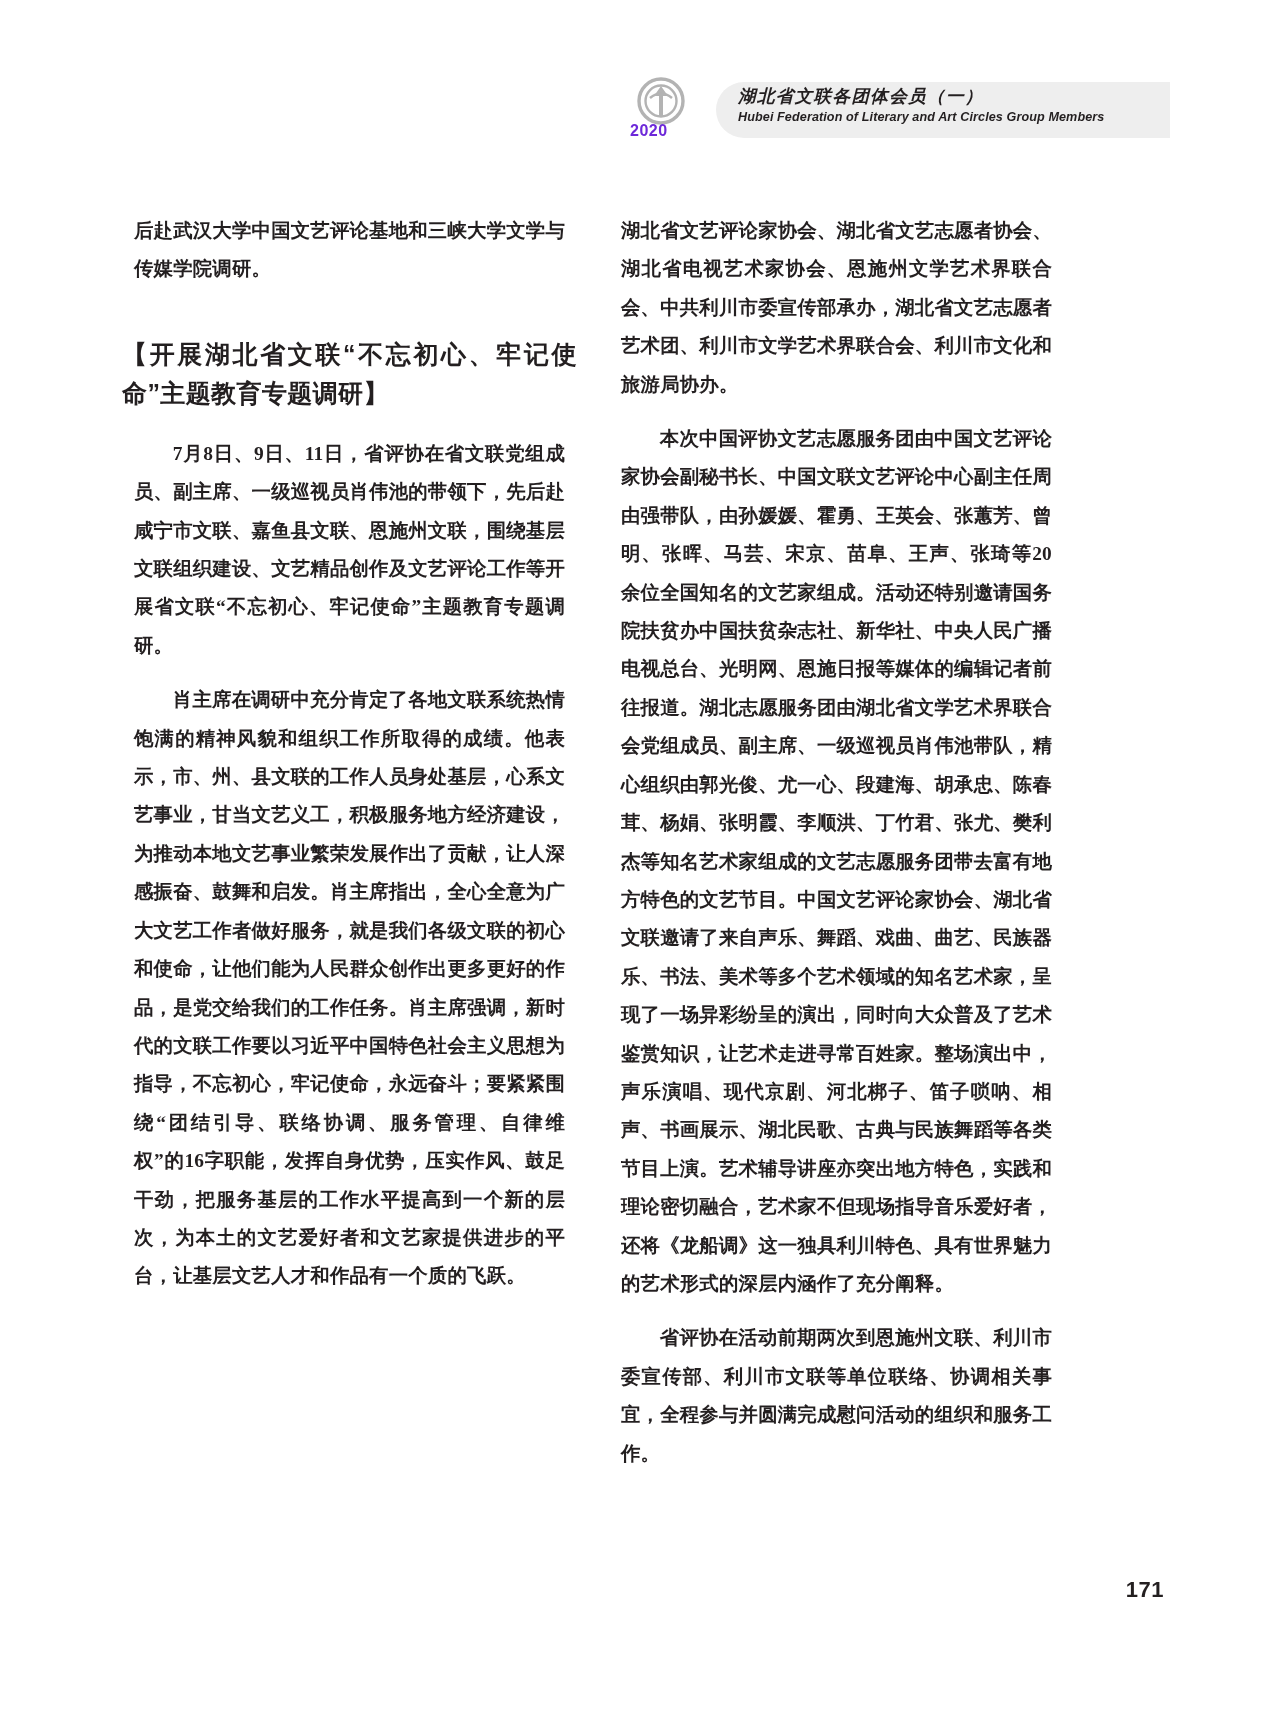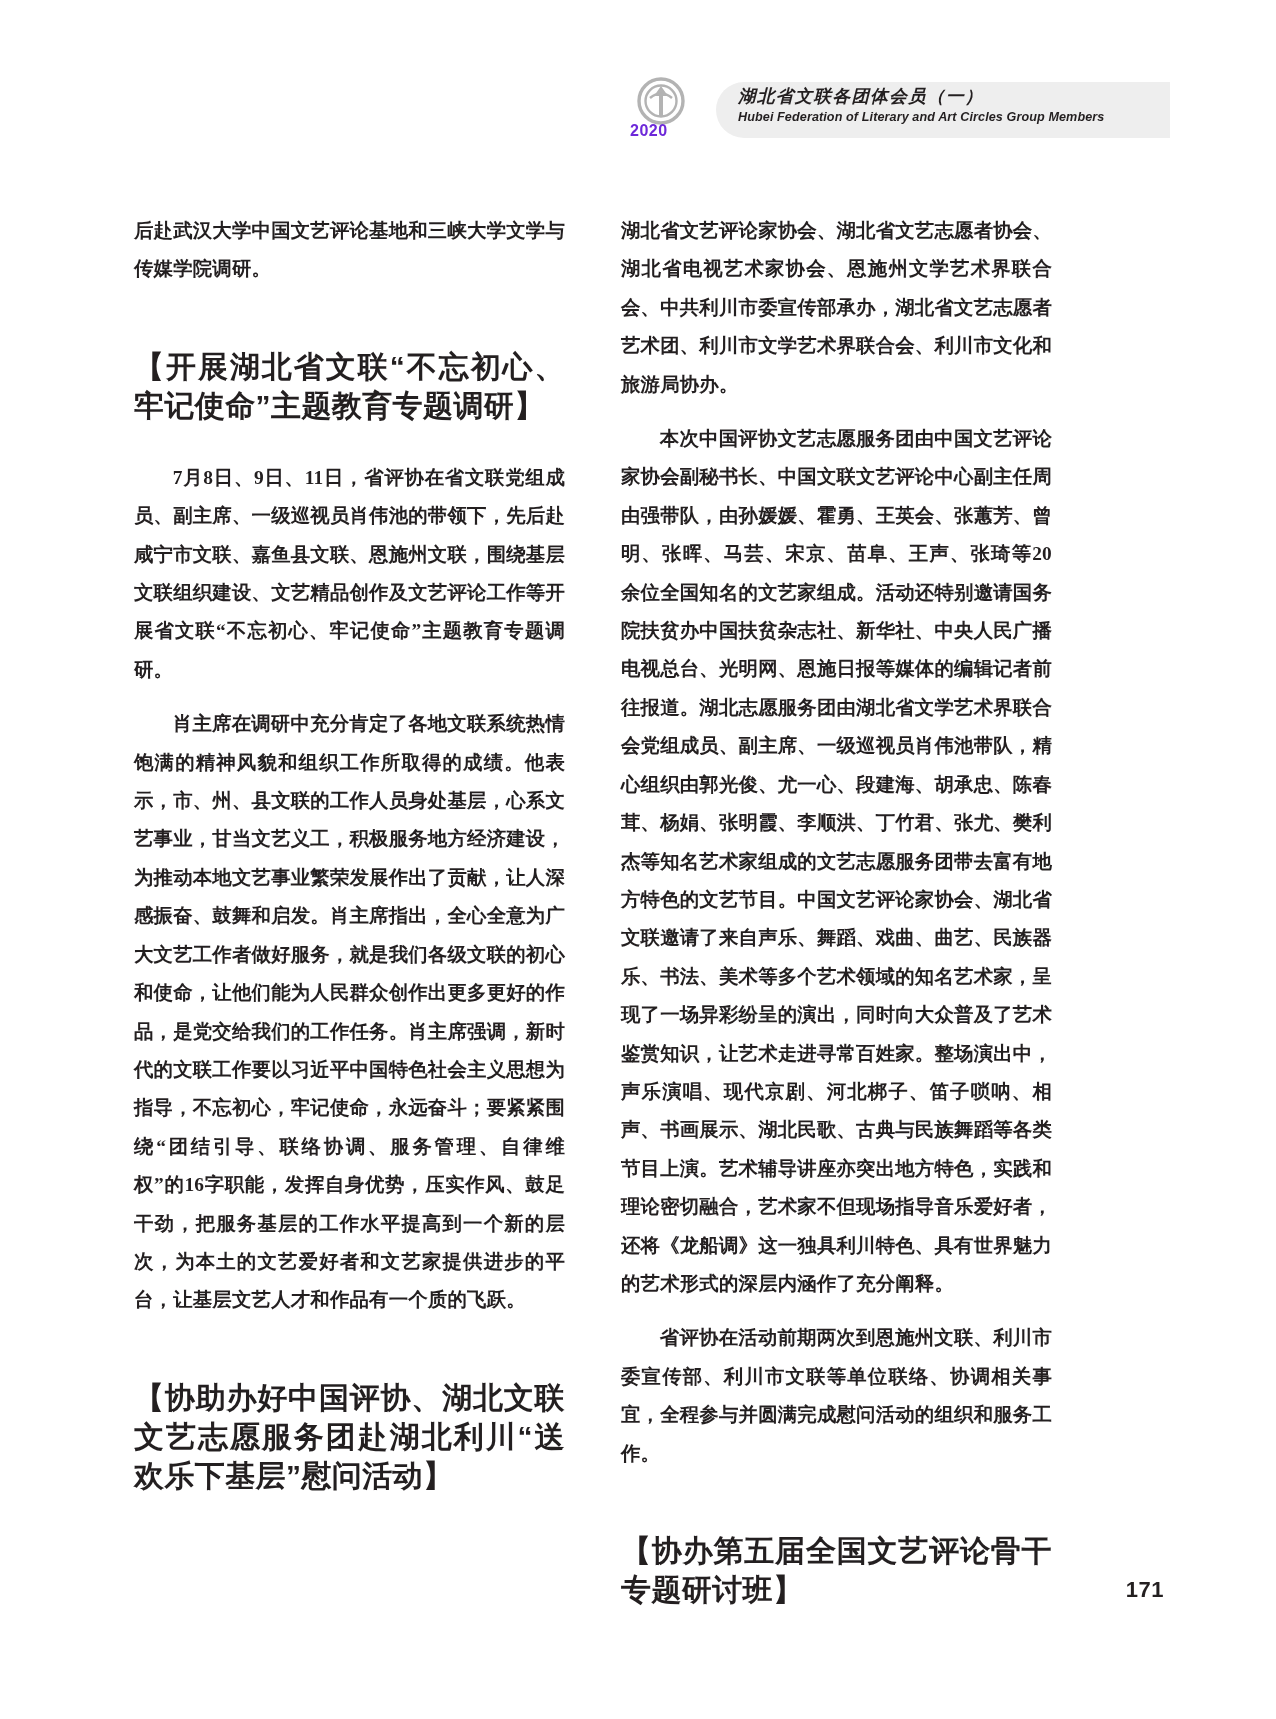--- a/index.html
+++ b/index.html
@@ -105,24 +105,24 @@
     text-align: justify;
     text-justify: inter-ideograph;
     margin: 16px;
     letter-spacing: 0.2px;
   }
   .para.indent { text-indent: 2em; }
 
   .section-title {
     font-family: "Liberation Sans", sans-serif;
     font-weight: bold;
-    font-size: 30px;
+    font-size: 25px;
     line-height: 39px;
     color: #231f20;
-    margin: 16px;
+    margin: 4px;
     letter-spacing: 0.4px;
     text-align: justify;
     text-justify: inter-ideograph;
   }
   .gap-before-title { height: 26px; }
   .gap-after-title  { height: 2px; }
 
   
   .folio {
     position: absolute;
@@ -162,29 +162,27 @@
   <div class="columns">
 
     <div class="col col-left">
       <p class="para">后赴武汉大学中国文艺评论基地和三峡大学文学与传媒学院调研。</p>
       <div class="gap-before-title"></div>
       <h2 class="section-title">【开展湖北省文联“不忘初心、牢记使命”主题教育专题调研】</h2>
       <div class="gap-after-title"></div>
       <p class="para indent">7月8日、9日、11日，省评协在省文联党组成员、副主席、一级巡视员肖伟池的带领下，先后赴咸宁市文联、嘉鱼县文联、恩施州文联，围绕基层文联组织建设、文艺精品创作及文艺评论工作等开展省文联“不忘初心、牢记使命”主题教育专题调研。</p>
       <p class="para indent">肖主席在调研中充分肯定了各地文联系统热情饱满的精神风貌和组织工作所取得的成绩。他表示，市、州、县文联的工作人员身处基层，心系文艺事业，甘当文艺义工，积极服务地方经济建设，为推动本地文艺事业繁荣发展作出了贡献，让人深感振奋、鼓舞和启发。肖主席指出，全心全意为广大文艺工作者做好服务，就是我们各级文联的初心和使命，让他们能为人民群众创作出更多更好的作品，是党交给我们的工作任务。肖主席强调，新时代的文联工作要以习近平中国特色社会主义思想为指导，不忘初心，牢记使命，永远奋斗；要紧紧围绕“团结引导、联络协调、服务管理、自律维权”的16字职能，发挥自身优势，压实作风、鼓足干劲，把服务基层的工作水平提高到一个新的层次，为本土的文艺爱好者和文艺家提供进步的平台，让基层文艺人才和作品有一个质的飞跃。</p>
       <div class="gap-before-title"></div>
-      <h2 class="section-title">【协助办好中国评协、湖北文联文艺志愿服务团赴湖北利川“送欢乐下基层”慰问活动】</h2>
       <div class="gap-after-title"></div>
     </div>
 
     <div class="col col-right">
       <p class="para">湖北省文艺评论家协会、湖北省文艺志愿者协会、湖北省电视艺术家协会、恩施州文学艺术界联合会、中共利川市委宣传部承办，湖北省文艺志愿者艺术团、利川市文学艺术界联合会、利川市文化和旅游局协办。</p>
       <p class="para indent">本次中国评协文艺志愿服务团由中国文艺评论家协会副秘书长、中国文联文艺评论中心副主任周由强带队，由孙媛媛、霍勇、王英会、张蕙芳、曾明、张晖、马芸、宋京、苗阜、王声、张琦等20余位全国知名的文艺家组成。活动还特别邀请国务院扶贫办中国扶贫杂志社、新华社、中央人民广播电视总台、光明网、恩施日报等媒体的编辑记者前往报道。湖北志愿服务团由湖北省文学艺术界联合会党组成员、副主席、一级巡视员肖伟池带队，精心组织由郭光俊、尤一心、段建海、胡承忠、陈春茸、杨娟、张明霞、李顺洪、丁竹君、张尤、樊利杰等知名艺术家组成的文艺志愿服务团带去富有地方特色的文艺节目。中国文艺评论家协会、湖北省文联邀请了来自声乐、舞蹈、戏曲、曲艺、民族器乐、书法、美术等多个艺术领域的知名艺术家，呈现了一场异彩纷呈的演出，同时向大众普及了艺术鉴赏知识，让艺术走进寻常百姓家。整场演出中，声乐演唱、现代京剧、河北梆子、笛子唢呐、相声、书画展示、湖北民歌、古典与民族舞蹈等各类节目上演。艺术辅导讲座亦突出地方特色，实践和理论密切融合，艺术家不但现场指导音乐爱好者，还将《龙船调》这一独具利川特色、具有世界魅力的艺术形式的深层内涵作了充分阐释。</p>
       <p class="para indent">省评协在活动前期两次到恩施州文联、利川市委宣传部、利川市文联等单位联络、协调相关事宜，全程参与并圆满完成慰问活动的组织和服务工作。</p>
       <div class="gap-before-title"></div>
-      <h2 class="section-title">【协办第五届全国文艺评论骨干专题研讨班】</h2>
     </div>
 
   </div>
 
   <div class="folio">171</div>
 
 </div>
 
 </body></html>

